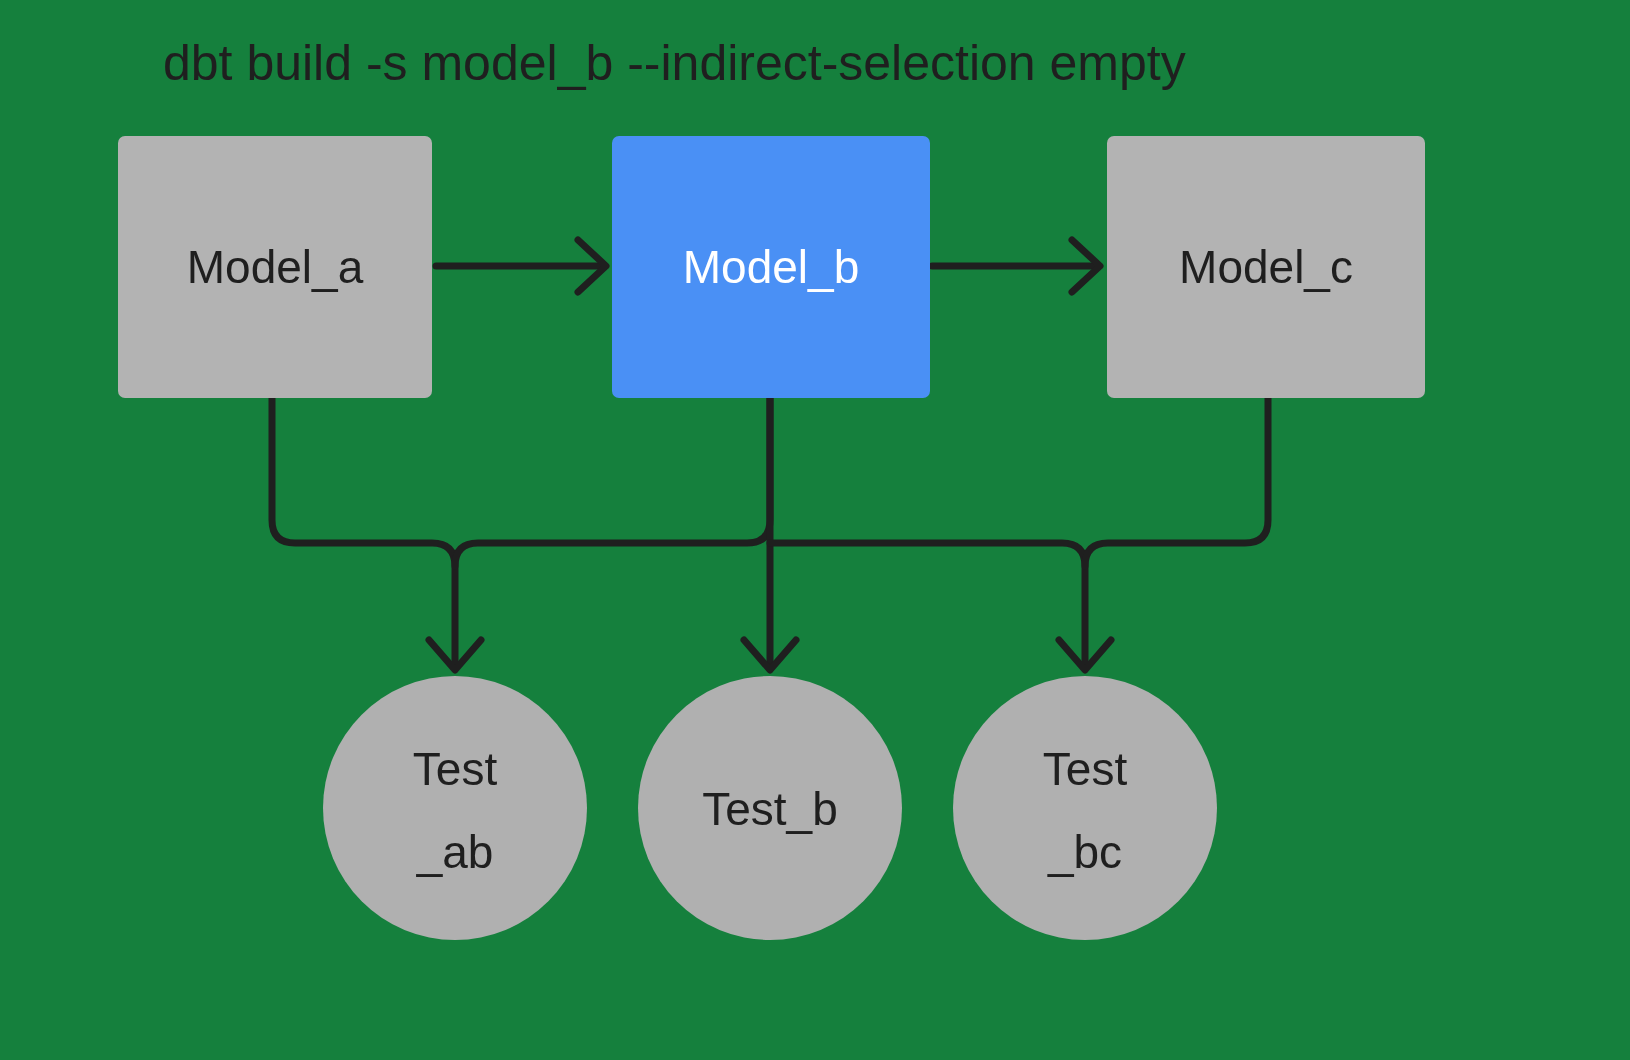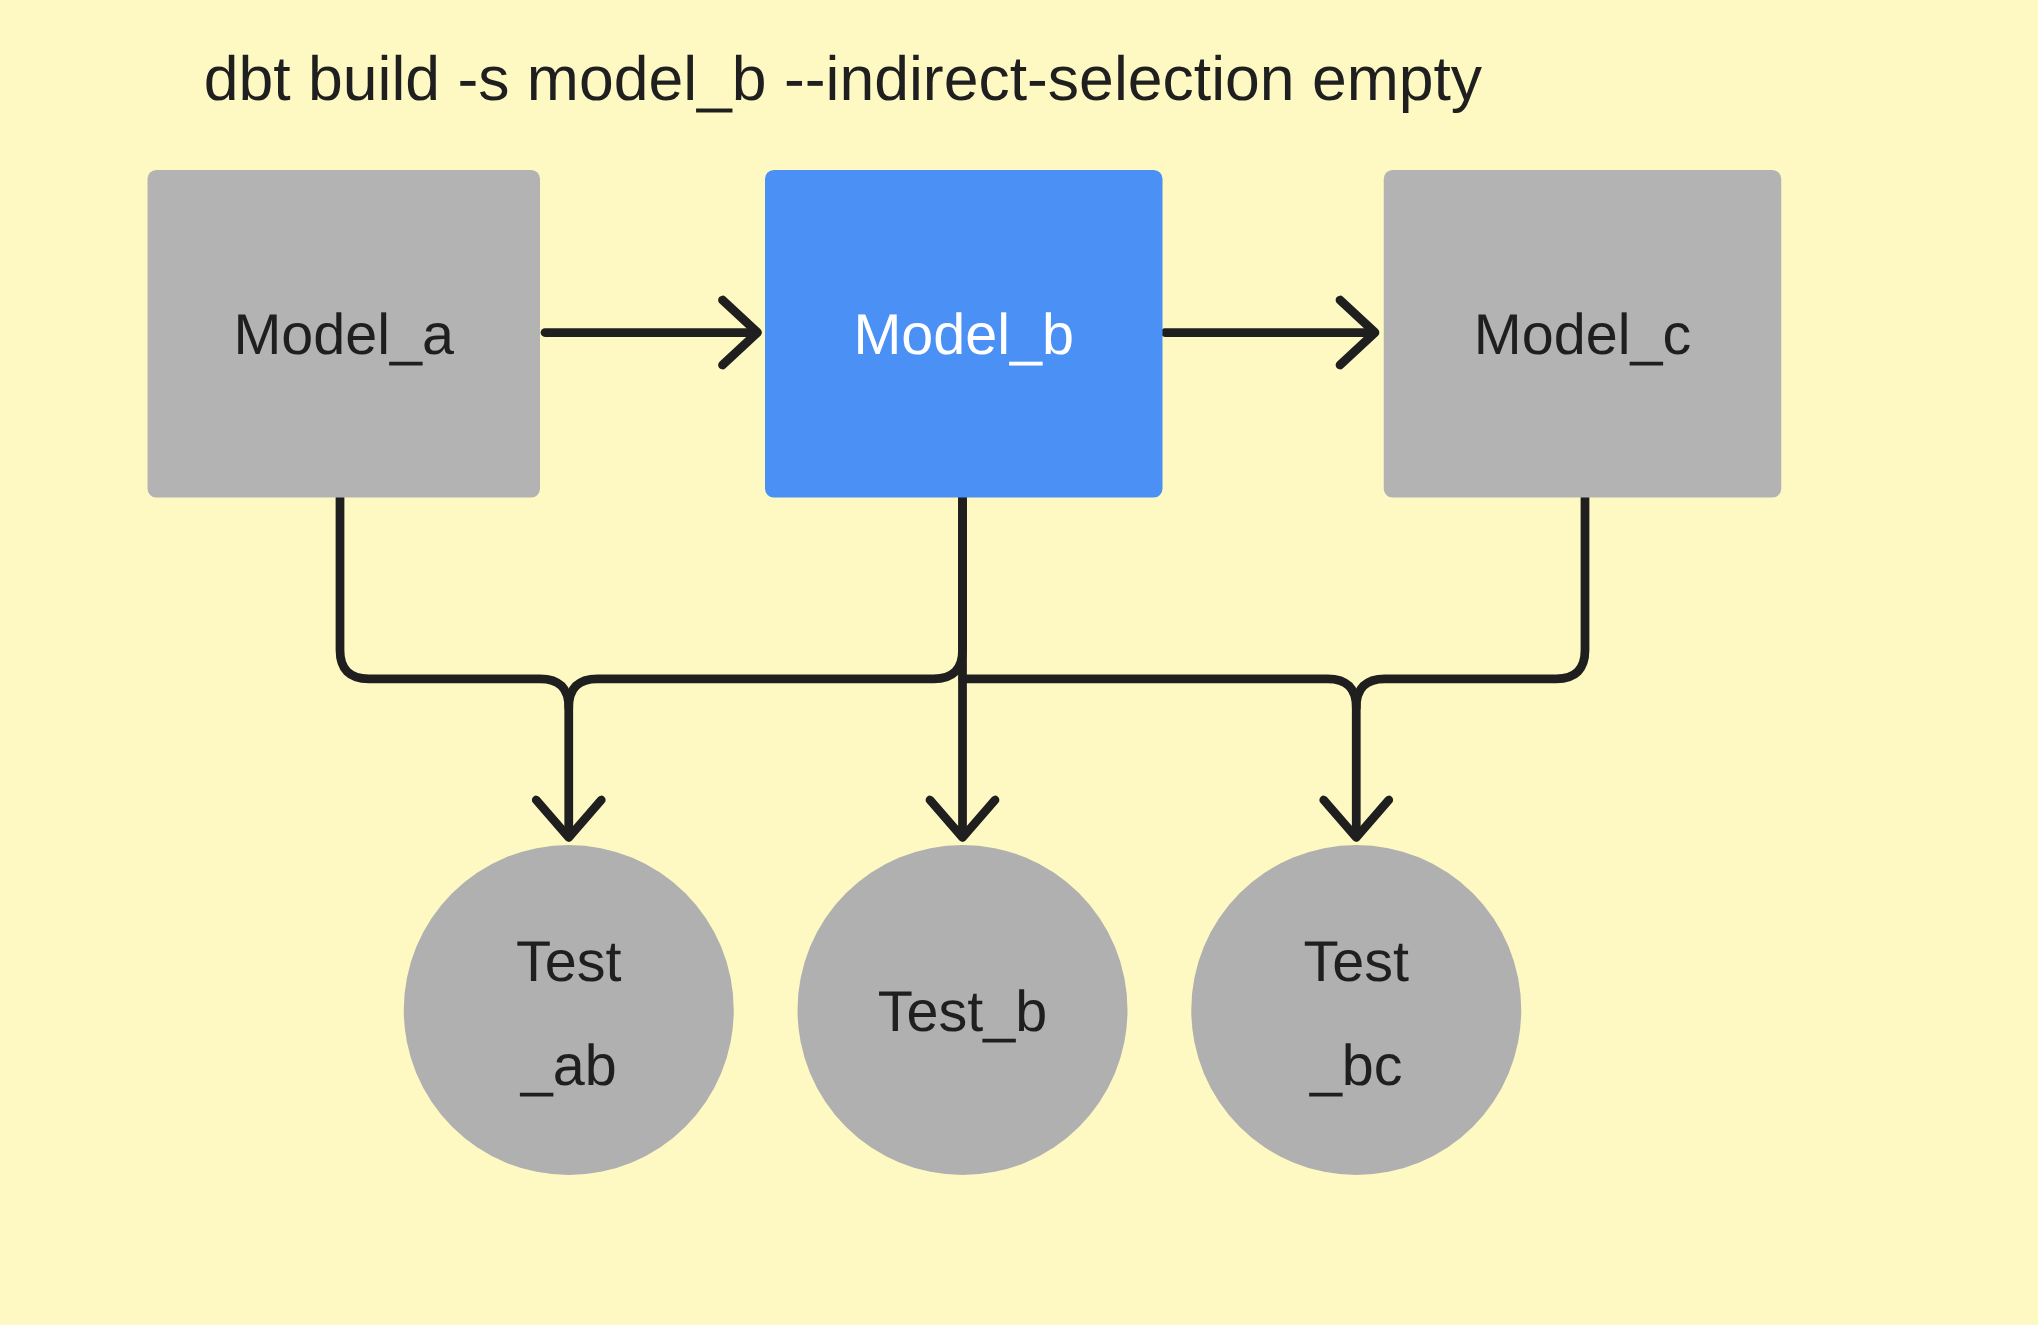--- a/index.html
+++ b/index.html
@@ -7,21 +7,21 @@
     padding: 0;
     background: #ffffff;
   }
   body {
     font-family: "Liberation Sans", sans-serif;
   }
   #canvas {
     position: relative;
     width: 1630px;
     height: 1060px;
-    background: #fef9c3;
+    background: #15803d;
     overflow: hidden;
   }
   #diagram-svg {
     position: absolute;
     left: 0;
     top: 0;
     width: 1630px;
     height: 1060px;
   }
   .title-text {

